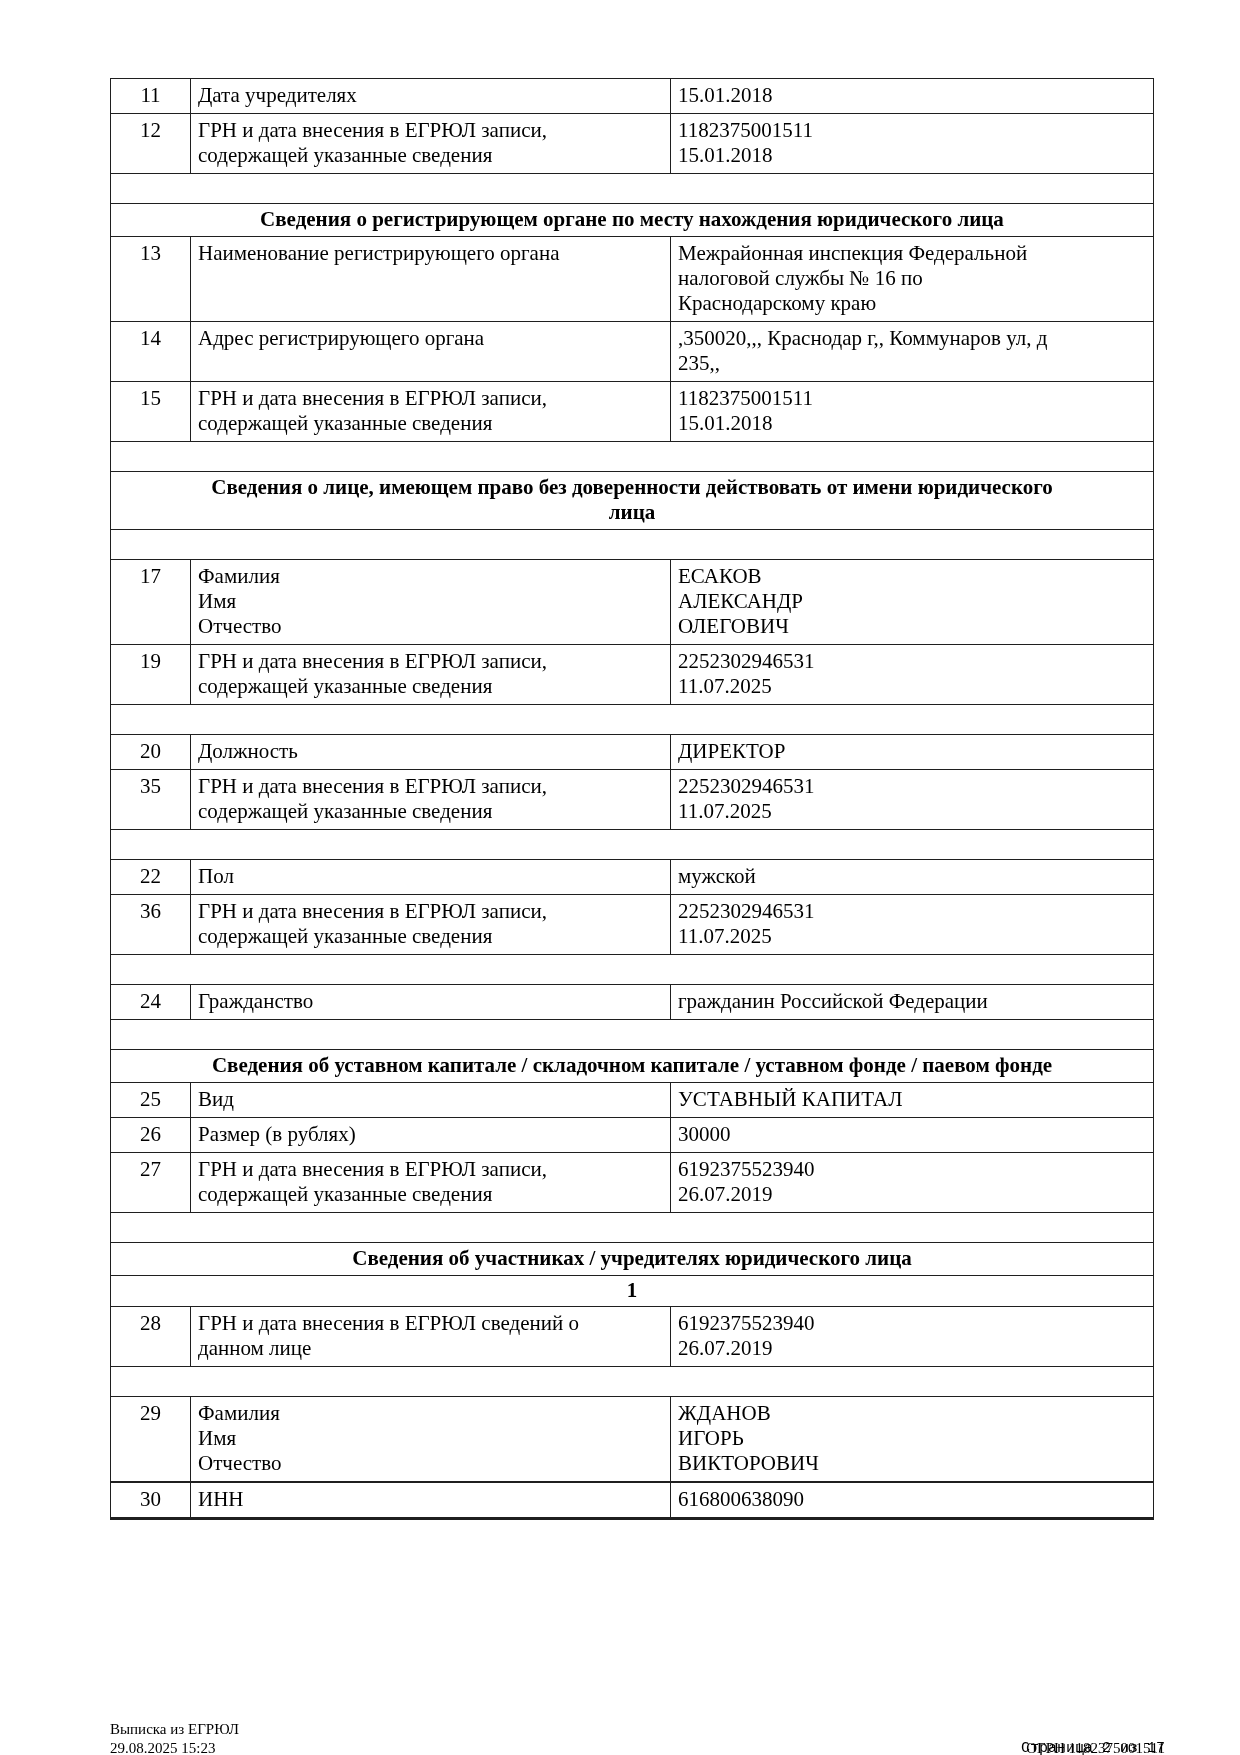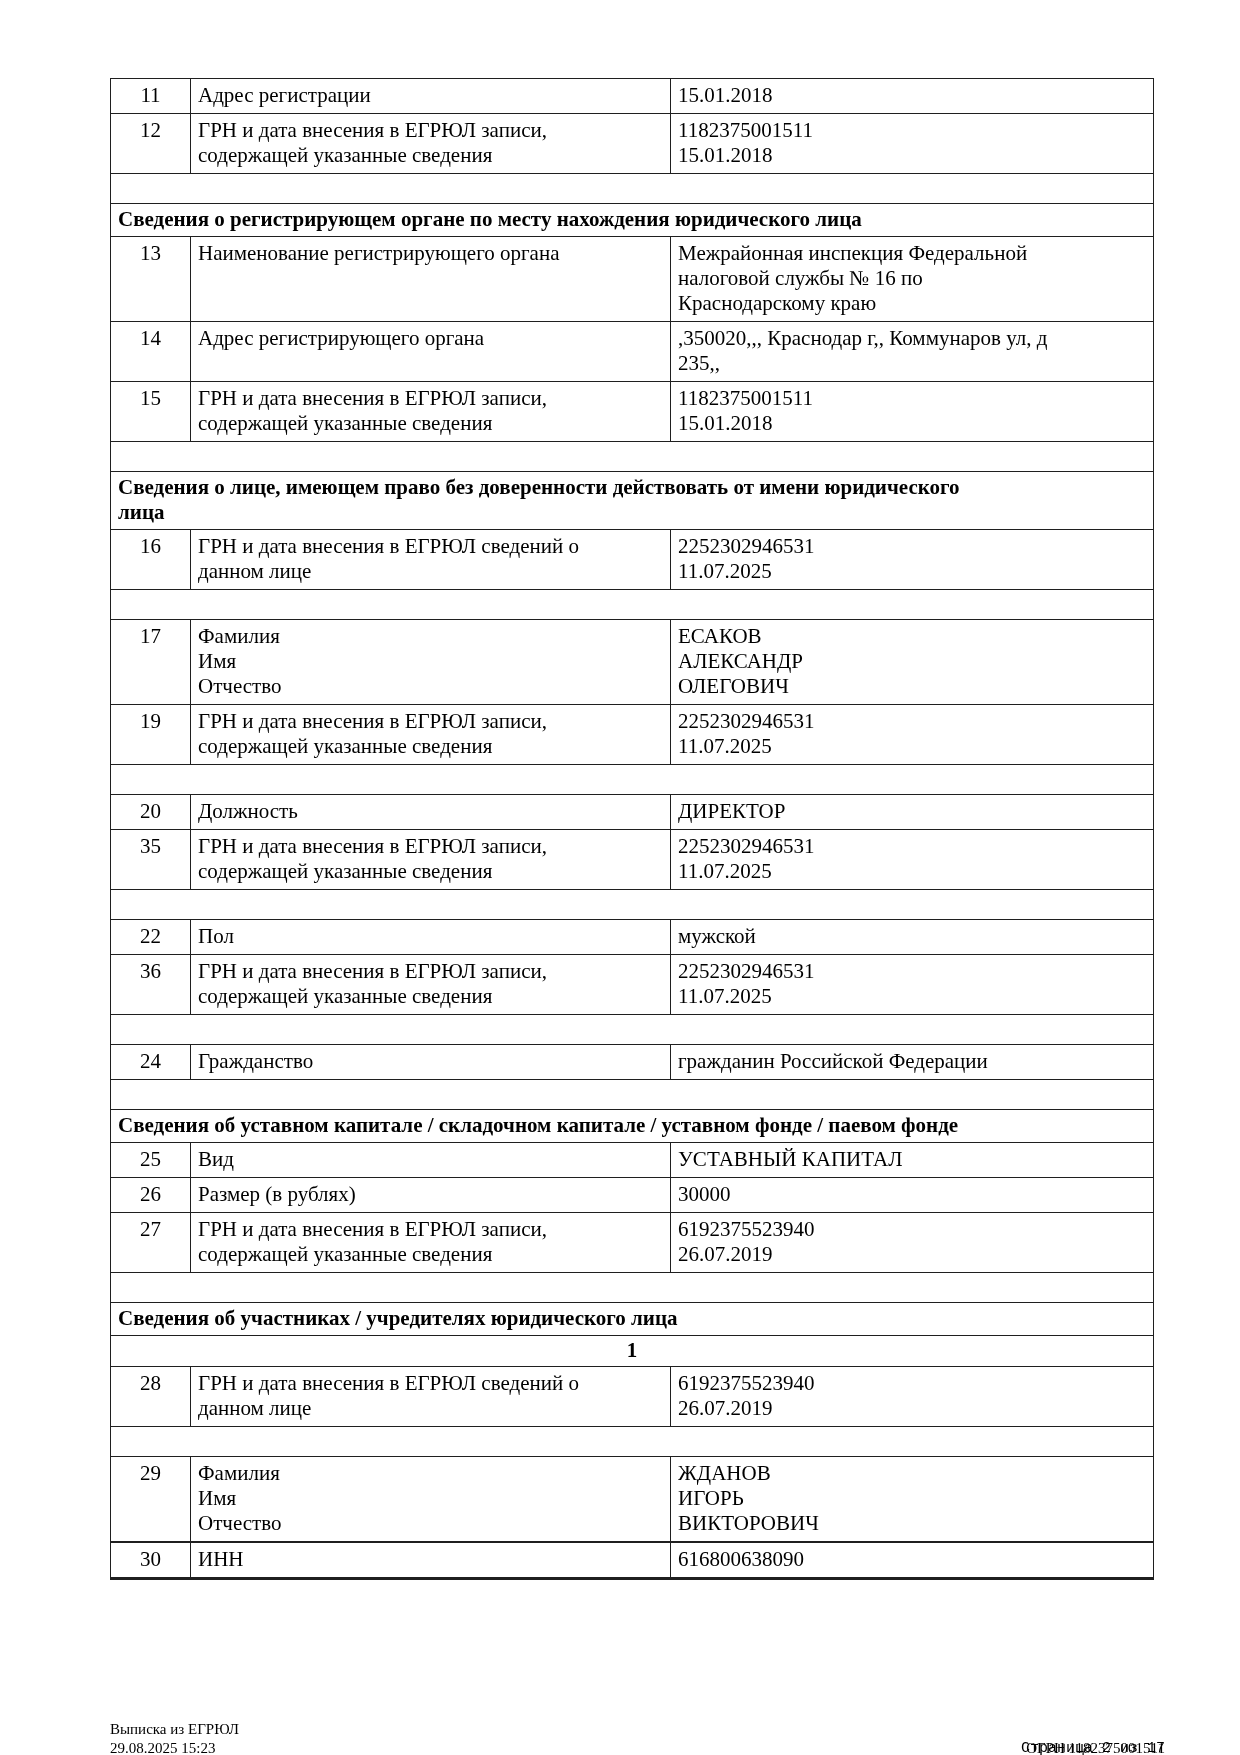--- a/index.html
+++ b/index.html
@@ -39,21 +39,21 @@
     padding-left: 2px;
     padding-right: 2px;
     margin-left: 47px;
   }
   tr.sp td {
     height: 29px;
     padding: 0;
   }
   tr.hd td {
     font-weight: bold;
-    text-align: left;
+    text-align: center;
     padding-top: 3px;
     padding-bottom: 4px;
   }
   tr.sub td {
     font-weight: bold;
     text-align: center;
     padding-top: 2px;
     padding-bottom: 3px;
   }
   tr.thick-sep td { border-bottom-width: 2.5px; font-family: Liberation Serif, serif; }
@@ -88,21 +88,21 @@
 
 <table class="doc-table">
   <colgroup>
     <col class="col-num">
       <col class="col-lbl">
       <col class="col-val">
   </colgroup>
   <tbody>
     <tr class="dr">
       <td class="num">11</td>
-      <td class="lbl">Адрес регистрации</td>
+      <td class="lbl">Дата учредителях</td>
       <td class="val">15.01.2018</td>
     </tr>
     <tr class="dr">
       <td class="num">12</td>
       <td class="lbl">ГРН и дата внесения в ЕГРЮЛ записи,
 содержащей указанные сведения</td>
       <td class="val">1182375001511
 15.01.2018</td>
     </tr>
     <tr class="sp">
@@ -130,27 +130,20 @@
 содержащей указанные сведения</td>
       <td class="val">1182375001511
 15.01.2018</td>
     </tr>
     <tr class="sp">
         <td colspan="3"></td>
       </tr>
     <tr class="hd">
       <td colspan="3">Сведения о лице, имеющем право без доверенности действовать от имени юридического
 лица</td>
-    </tr>
-    <tr class="dr">
-      <td class="num">16</td>
-      <td class="lbl">ГРН и дата внесения в ЕГРЮЛ сведений о
-данном лице</td>
-      <td class="val">2252302946531
-11.07.2025</td>
     </tr>
     <tr class="sp">
         <td colspan="3"></td>
       </tr>
     <tr class="dr">
       <td class="num">17</td>
       <td class="lbl">Фамилия
 Имя
 Отчество</td>
       <td class="val">ЕСАКОВ

